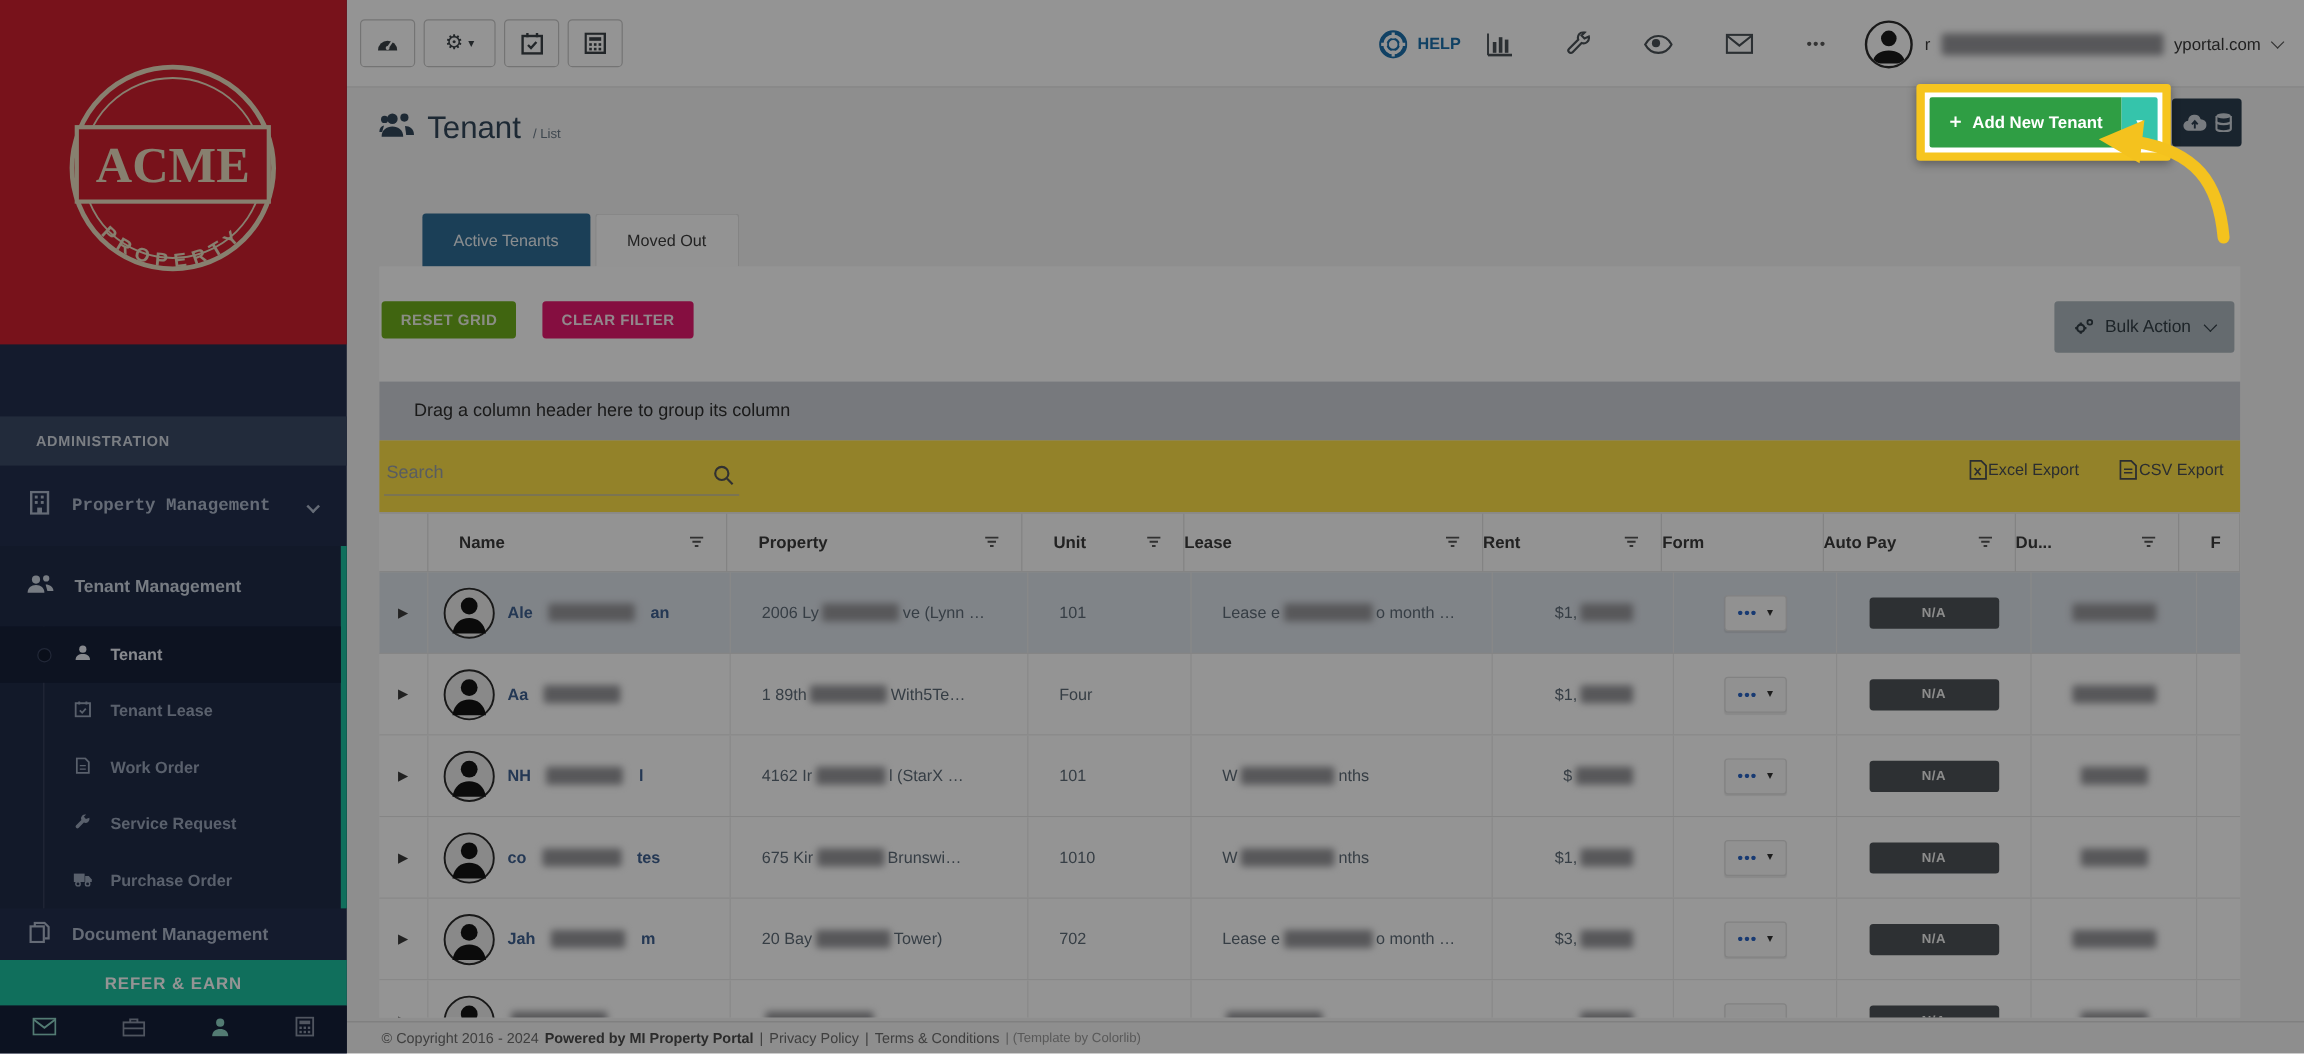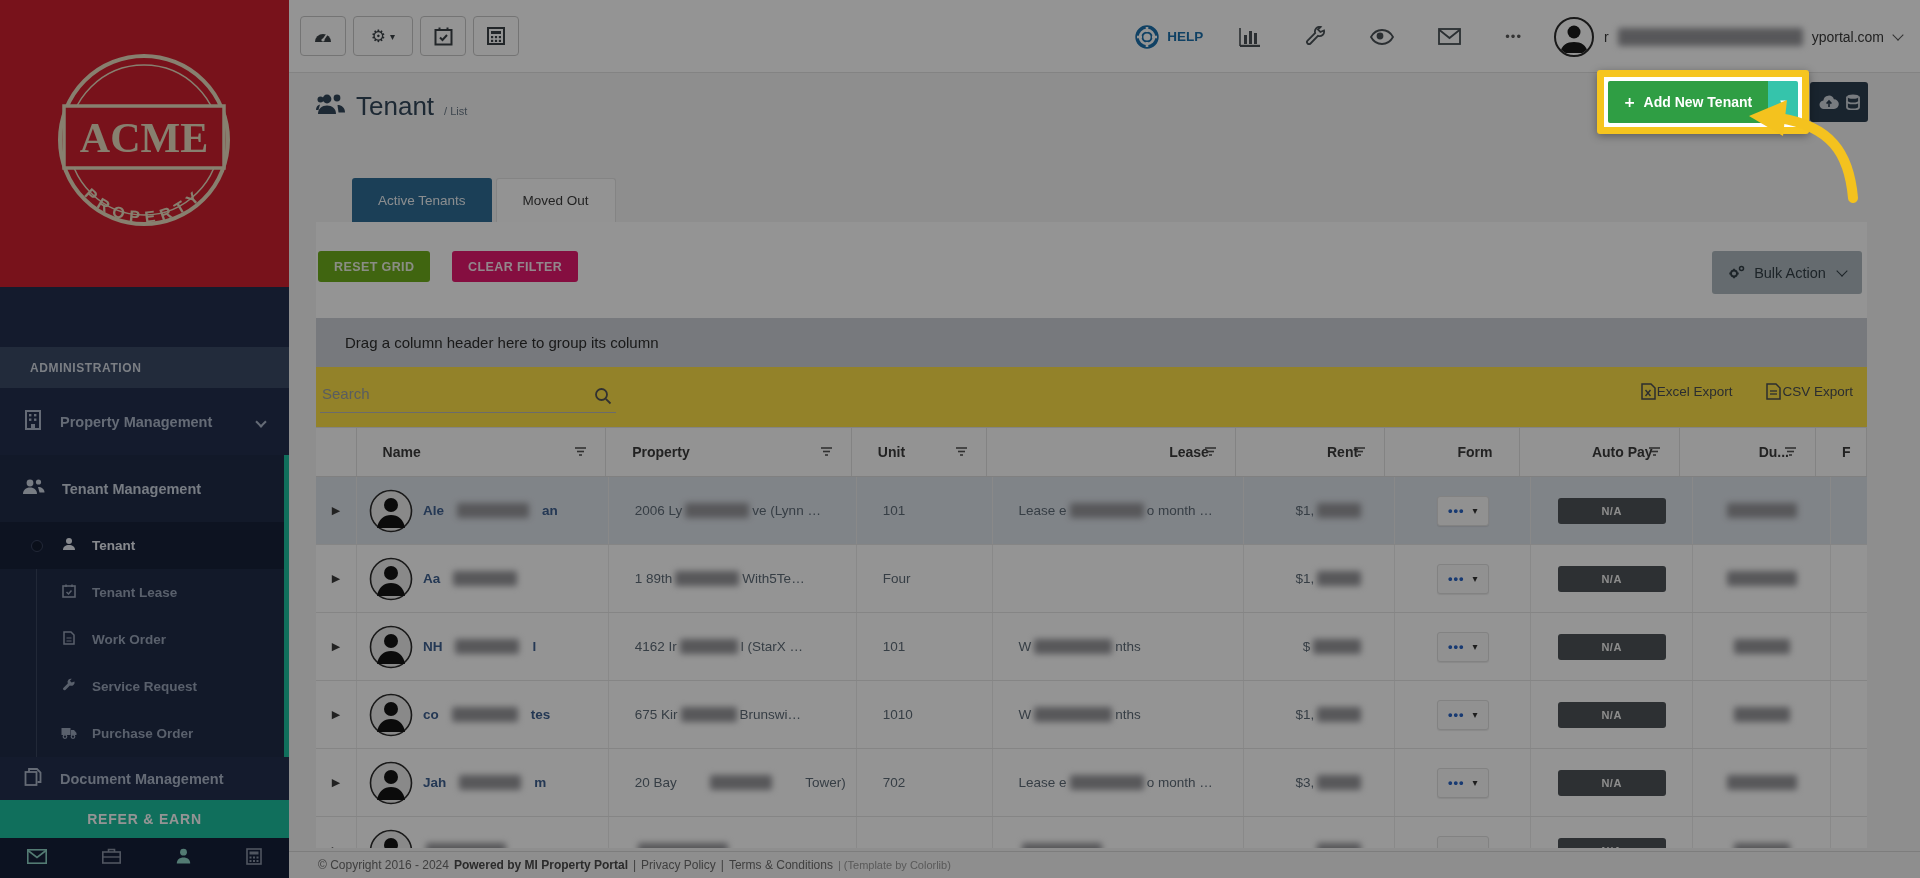--- a/index.html
+++ b/index.html
@@ -39,21 +39,21 @@
 
   
   .main { position:absolute; left:289px; top:0; width:1631px; height:878px; }
   .topbar { position:absolute; left:0; top:0; width:1631px; height:73px; background:#ffffff;
             border-bottom:1px solid #e2e2e2; }
   .tb-group { position:absolute; left:11px; top:16px; display:flex; gap:7px; }
   .tb-btn { height:40px; min-width:46px; border:1px solid #c9c9c9; border-radius:4px; background:#fff;
             display:flex; align-items:center; justify-content:center; gap:4px; color:#3c4348; font-size:17px; }
   .tb-right { position:absolute; right:0; top:0; height:73px; display:flex; align-items:center; }
   .tb-ico { color:#4a5257; margin:0 22px; display:flex; align-items:center; }
-  .help-wrap { display:flex; align-items:center; gap:8px; color:#1d71ad; font-weight:bold; font-size:13.5px; margin-right:14px; }
+  .help-wrap { display:flex; align-items:center; gap:8px; color:#1d71ad; font-weight:bold; font-size:13.5px; margin-right:0; }
   .avatar-circle { width:40px; height:40px; border-radius:50%; border:2px solid #2b2b2b;
                    display:flex; align-items:center; justify-content:center; overflow:hidden; margin-left:10px; }
   .user-email { display:flex; align-items:center; gap:6px; margin:0 18px 0 10px; color:#3a3a3a; font-size:14px; }
   .chev-dn { width:8px; height:8px; border-right:1.5px solid #555; border-bottom:1.5px solid #555; transform:rotate(45deg); margin-left:4px; margin-top:-4px;}
 
   .page-head { position:absolute; left:0; top:73px; width:1631px; height:77px; }
   .crumb { position:absolute; left:27px; top:18px; display:flex; align-items:baseline; gap:10px; }
   .crumb .ttl { font-size:26px; color:#33475b; }
   .crumb .sub { font-size:11px; color:#6b7a88; }
   .dark-export { position:absolute; left:1521px; top:9px; width:58px; height:40px; background:#2c3e50;
@@ -79,21 +79,21 @@
   .search-box input::placeholder { color:#9aa0a6; }
   .search-ico { position:absolute; right:4px; top:8px; color:#555; }
   .exports { position:absolute; right:14px; top:16px; display:flex; gap:34px; color:#4b4f53; font-size:13.5px; }
   .exp-item { display:flex; align-items:center; gap:1px; }
 
   .thead { position:absolute; left:0; top:205px; width:1551px; height:50px; background:#fdfdfd;
            border-top:1px solid #e4e4e4; border-bottom:1px solid #dcdcdc; display:flex; }
   .th { display:flex; align-items:center; border-right:1px solid #e2e2e2; color:#3b3b3b;
         font-size:14px; font-weight:bold; padding:0 24px 0 26px; position:relative; }
   .th .flt { position:absolute; right:18px; }
-  .th.center { justify-content:flex-end; padding:0; }
+  .th.center { justify-content:flex-start; padding:0; }
   .th.center .lbl { margin-right:26px; }
   .tbody { position:absolute; left:0; top:255px; width:1551px; height:371px; }
   .trow { display:flex; height:68px; border-bottom:1px solid #e6e6e6; background:#fff; }
   .trow.sel { background:#dde3ea; }
   .td { display:flex; align-items:center; border-right:1px solid #ececec; padding:0 10px 0 26px;
         color:#5e6b77; font-size:13.5px; overflow:hidden; white-space:nowrap; }
   .td.center { justify-content:center; padding:0 6px; }
   .td.right { justify-content:flex-end; padding:0 30px 0 6px; }
   .name-cell { gap:10px; padding-left:12px !important; color:#3f6191; font-weight:bold; }
   .redact { display:inline-block; height:15px; background:#97979b; border-radius:2px;
@@ -138,21 +138,21 @@
         <text x="144" y="152" text-anchor="middle" font-size="42" font-weight="bold" font-family="Liberation Serif, serif" fill="#e9dcc0">ACME</text>
         <path id="arcP" d="M 66 160 A 80 80 0 0 0 222 160" fill="none"></path>
         <text font-size="16" font-weight="bold" fill="#e9dcc0" letter-spacing="6" font-family="Liberation Sans, sans-serif">
           <textPath href="#arcP" startOffset="50%" text-anchor="middle">PROPERTY</textPath>
         </text>
       </svg>
     </div>
 
     <div class="admin-band">ADMINISTRATION</div>
 
-    <div class="nav-item" style="top:388px;">
+    <div class="nav-item" style="top:388px;font-family:Liberation Mono, monospace;">
       <span class="nicon">
         <svg width="20" height="20" viewBox="0 0 20 20">
             <rect x="3" y="1" width="14" height="18" fill="none" stroke="#aeb9cb" stroke-width="2"></rect>
             <rect x="6" y="4" width="2.4" height="2.4" fill="#aeb9cb"></rect>
             <rect x="11" y="4" width="2.4" height="2.4" fill="#aeb9cb"></rect>
             <rect x="6" y="8.5" width="2.4" height="2.4" fill="#aeb9cb"></rect>
             <rect x="11" y="8.5" width="2.4" height="2.4" fill="#aeb9cb"></rect>
             <rect x="8" y="14" width="4" height="5" fill="#aeb9cb"></rect>
           </svg>
       </span>
@@ -692,21 +692,21 @@
             <div class="td name-cell" style="width: 252px;">
               <svg width="44" height="44" viewBox="0 0 44 44">
                 <circle cx="22" cy="22" r="20.5" fill="#ececec" stroke="#2b2b2b" stroke-width="1.6"></circle>
                 <circle cx="22" cy="16" r="7" fill="#141414"></circle>
                 <path d="M8 39c1.5-9 7-13 14-13s12.5 4 14 13z" fill="#141414"></path>
               </svg>
               <span>Jah</span>
               <span class="redact" style="width: 62px;"></span>
               <span>m</span>
             </div>
-            <div class="td" style="width: 248px; justify-content: space-between;">
+            <div class="td" style="width: 248px;">
               <span>20 Bay</span>
               <span class="redact" style="width: 62px;"></span>
               <span>Tower)</span>
             </div>
             <div class="td" style="width: 136px;">702</div>
             <div class="td" style="width: 252px;">
               <span>Lease e</span>
               <span class="redact" style="width: 74px;"></span>
               <span>o month …</span>
             </div>

